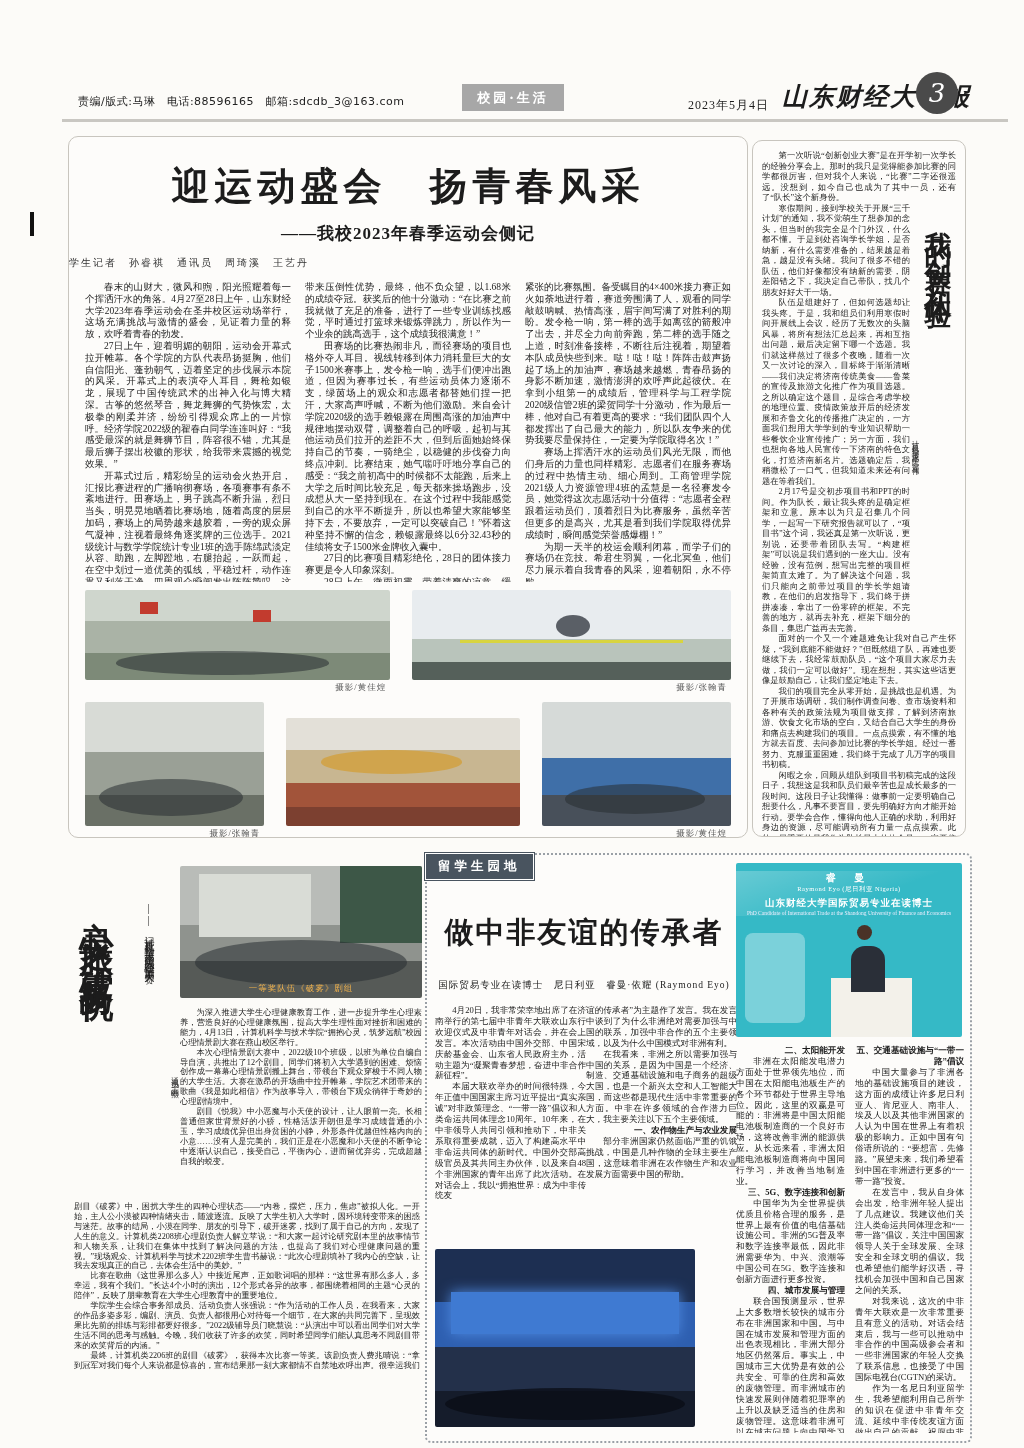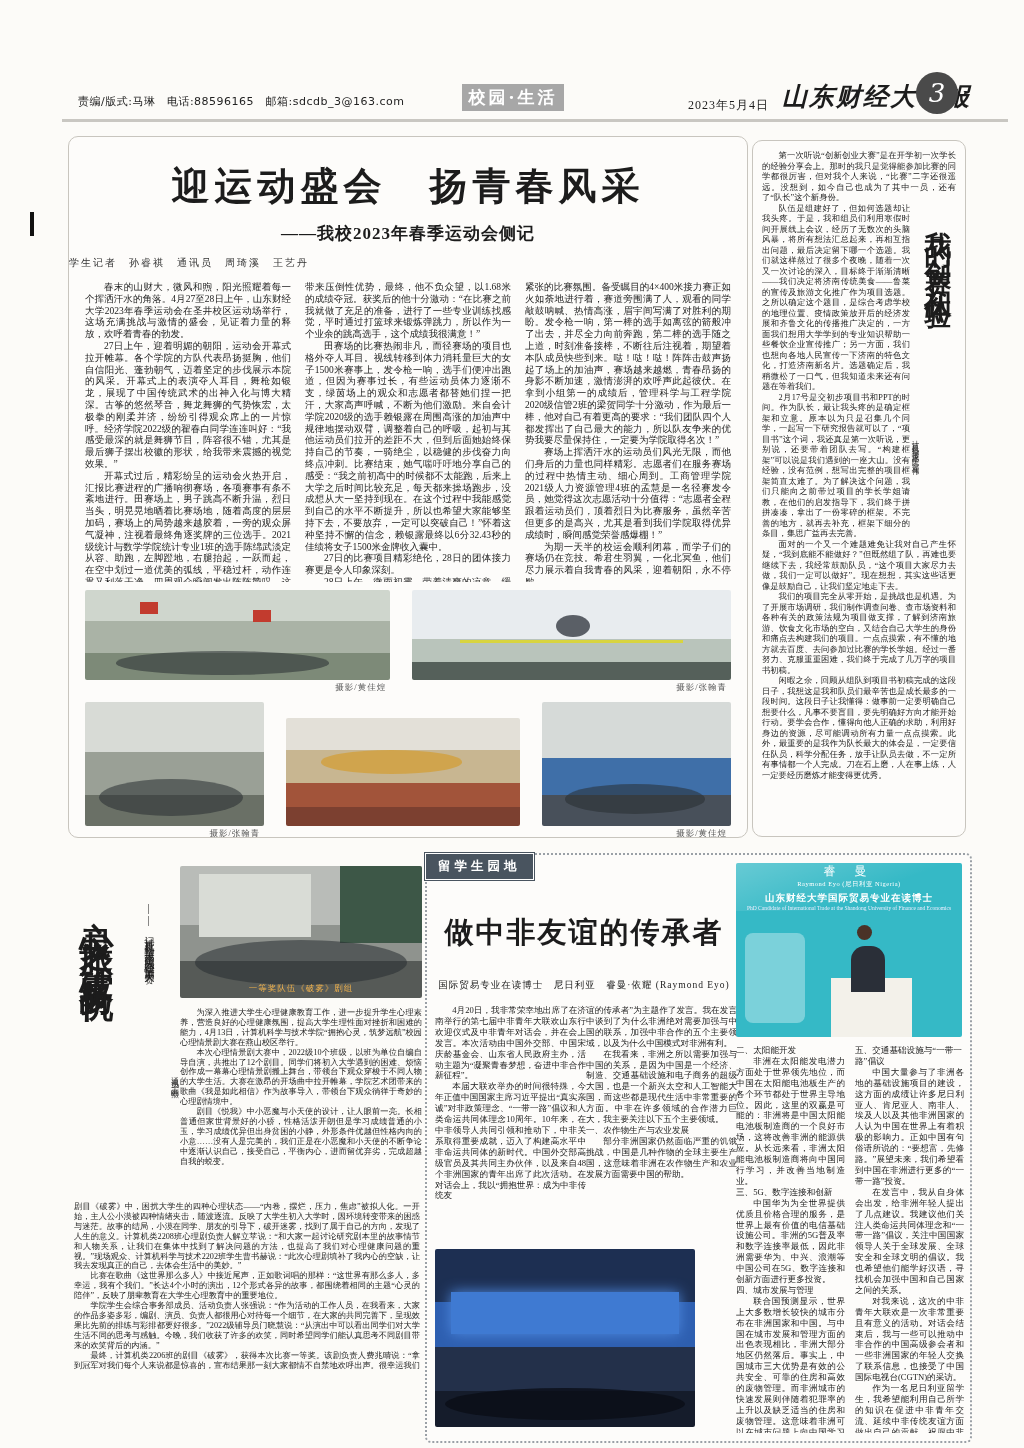--- a/index.html
+++ b/index.html
@@ -1,21 +1,21 @@
 <!DOCTYPE html>
 <html><head>
 <meta charset="utf-8">
 <style>
   html,body{margin:0;padding:0;background:#e8e6e1;}
   #page{position:relative;width:1024px;height:1448px;background:#fcfbf8;margin:0 auto;overflow:hidden;
         font-family:"Liberation Serif","DejaVu Serif",serif;color:#1c1c1c;}
   
   .mast-info{position:absolute;left:78px;top:94px;font-size:11px;color:#222;letter-spacing:.5px;font-family:"DejaVu Sans",sans-serif;}
   .sec-badge{position:absolute;left:462px;top:84px;width:102px;height:27px;background:#a7a7a7;color:#fff;
-             font-family:"DejaVu Serif",serif;font-weight:bold;font-size:17px;text-align:center;line-height:27px;letter-spacing:3px;}
+             font-family:"DejaVu Serif",serif;font-weight:bold;font-size:13px;text-align:center;line-height:27px;letter-spacing:3px;}
   .mast-date{position:absolute;left:688px;top:97px;font-size:12px;letter-spacing:1px;}
   .paper-name{position:absolute;left:782px;top:80px;font-size:25px;font-weight:bold;font-style:italic;letter-spacing:2px;
               font-family:"DejaVu Serif",serif;}
   .page-circle{position:absolute;left:916px;top:72px;width:42px;height:42px;border-radius:50%;background:#4a4a4a;
                color:#fff;text-align:center;line-height:42px;font-size:26px;font-style:italic;font-family:"DejaVu Serif",serif;}
   .mast-rule{position:absolute;left:62px;top:119px;width:946px;height:3px;background:#c9c7c2;}
   .edge-tick{position:absolute;left:30px;top:212px;width:4px;height:24px;background:#111;}
   
   .main-box{position:absolute;left:68px;top:136px;width:678px;height:700px;border:1px solid #c8c5be;border-radius:10px;overflow:hidden;background:#fdfcfa;}
   .headline{margin-top:24px;text-align:center;font-family:"DejaVu Sans",sans-serif;font-weight:900;font-size:38px;letter-spacing:5px;}
@@ -67,27 +67,27 @@
   .intl-box{position:absolute;left:425px;top:853px;width:543px;height:586px;border:2px dotted #9aa0a6;border-radius:6px;background:#fdfcfa;}
   .intl-badge{position:absolute;left:-2px;top:-2px;background:#49545f;color:#fff;font-family:Liberation Mono, monospace;
               font-weight:bold;font-size:12.5px;letter-spacing:4px;padding:4px 12px;border:1px solid #fff;outline:1px solid #49545f;}
   .intl-title{position:absolute;left:6px;top:58px;width:302px;text-align:center;font-family:"DejaVu Sans",sans-serif;
               font-weight:900;font-size:29px;letter-spacing:2px;}
   .intl-byline{position:absolute;left:6px;top:124px;width:302px;text-align:center;font-size:9.5px;letter-spacing:1px;color:#222;}
   .intl-intro{position:absolute;left:8px;top:150px;width:302px;display:flex;height:238px;overflow:hidden;}
   .intl-intro .icol{flex:1;}
   .intl-box p{margin:0;font-size:8.6px;line-height:10.9px;text-align:justify;text-indent:2em;}
   .intl-box p.cont{text-indent:0;}
-  .intl-box p.h{text-indent:0;text-align:left;font-weight:normal;}
+  .intl-box p.h{text-indent:0;text-align:right;font-weight:bold;}
   .conf-photo{position:absolute;left:8px;top:394px;width:260px;height:178px;border-radius:2px;overflow:hidden;
               background:linear-gradient(180deg,#1d2f52 0 30%,#2e5fb0 30% 55%,#23304a 55% 80%,#151c2b 80%);}
   .conf-photo .screen{position:absolute;left:6%;top:24%;width:88%;height:24%;background:#3f7ad2;box-shadow:0 0 14px #4f8ae0;}
   .spk-photo{position:absolute;left:309px;top:8px;width:226px;height:174px;border-radius:2px;overflow:hidden;background:#35b9c6;color:#fff;text-align:center;}
   .spk-photo .mt{background:linear-gradient(160deg,rgba(255,255,255,.25),rgba(255,255,255,0) 60%);}
-  .spk-name{margin-top:0;font-size:12px;font-weight:normal;letter-spacing:8px;}
+  .spk-name{margin-top:8px;font-size:10px;font-weight:bold;letter-spacing:8px;}
   .spk-en{font-size:6.5px;letter-spacing:.5px;}
   .spk-deg{margin-top:3px;font-size:9.5px;font-weight:bold;letter-spacing:1px;}
   .spk-degen{font-size:5.5px;color:#eef;}
   .spk-podium{position:absolute;right:22%;bottom:0;width:36%;height:34%;background:#f3f1ea;}
   .spk-man{position:absolute;right:34%;bottom:26%;width:34px;height:46px;border-radius:14px 14px 0 0;background:#2a2f38;}
   .spk-head{position:absolute;right:40%;bottom:56%;width:15px;height:15px;border-radius:50%;background:#4a3227;}
   .spk-hill{position:absolute;left:4%;bottom:8%;width:60px;height:90px;background:rgba(255,255,255,.35);border-radius:8px;}
   .intl-cols{position:absolute;left:309px;top:190px;width:228px;display:flex;gap:10px;height:388px;overflow:hidden;}
   .intl-cols .icol{flex:1;}
 </style>
@@ -164,20 +164,21 @@
         </div>
         <div class="ph-cap">摄影/黄佳煌</div>
       </div>
     </div>
   </div>
 
   <div class="side-box">
     <p>第一次听说“创新创业大赛”是在开学初一次学长的经验分享会上。那时的我只是觉得能参加比赛的同学都很厉害，但对我个人来说，“比赛”二字还很遥远。没想到，如今自己也成为了其中一员，还有了“队长”这个新身份。</p>
     <div class="side-mid">
       <div class="mtext">
+        <p>寒假期间，接到学校关于开展“三千计划”的通知，我不觉萌生了想参加的念头，但当时的我完全是个门外汉，什么都不懂。于是到处咨询学长学姐，是否纳新，有什么需要准备的，结果越是着急，越是没有头绪。我问了很多不错的队伍，他们好像都没有纳新的需要，阴差阳错之下，我决定自己带队，找几个朋友好好大干一场。</p>
         <p>队伍是组建好了，但如何选题却让我头疼。于是，我和组员们利用寒假时间开展线上会议，经历了无数次的头脑风暴，将所有想法汇总起来，再相互指出问题，最后决定留下哪一个选题。我们就这样熬过了很多个夜晚，随着一次又一次讨论的深入，目标终于渐渐清晰——我们决定将济南传统美食——鲁菜的宣传及旅游文化推广作为项目选题。之所以确定这个题目，是综合考虑学校的地理位置、疫情政策放开后的经济发展和齐鲁文化的传播推广决定的，一方面我们想用大学学到的专业知识帮助一些餐饮企业宣传推广；另一方面，我们也想向各地人民宣传一下济南的特色文化，打造济南新名片。选题确定后，我稍微松了一口气，但我知道未来还有问题在等着我们。</p>
         <p>2月17号是交初步项目书和PPT的时间。作为队长，最让我头疼的是确定框架和立意。原本以为只是召集几个同学，一起写一下研究报告就可以了，“项目书”这个词，我还真是第一次听说，更别说，还要带着团队去写。“构建框架”可以说是我们遇到的一座大山。没有经验，没有范例，想写出完整的项目框架简直太难了。为了解决这个问题，我们只能向之前带过项目的学长学姐请教，在他们的启发指导下，我们终于拼拼凑凑，拿出了一份零碎的框架。不完善的地方，就再去补充，框架下细分的条目，集思广益再去完善。</p>
       </div>
       <div class="vtitle-zone">
         <div class="vtitle">我的『创赛』初体验</div>
         <div class="vauthor">
           <span>计算机科学与技术学院</span>
           <span>郑嘉伟</span>
         </div>
       </div>

